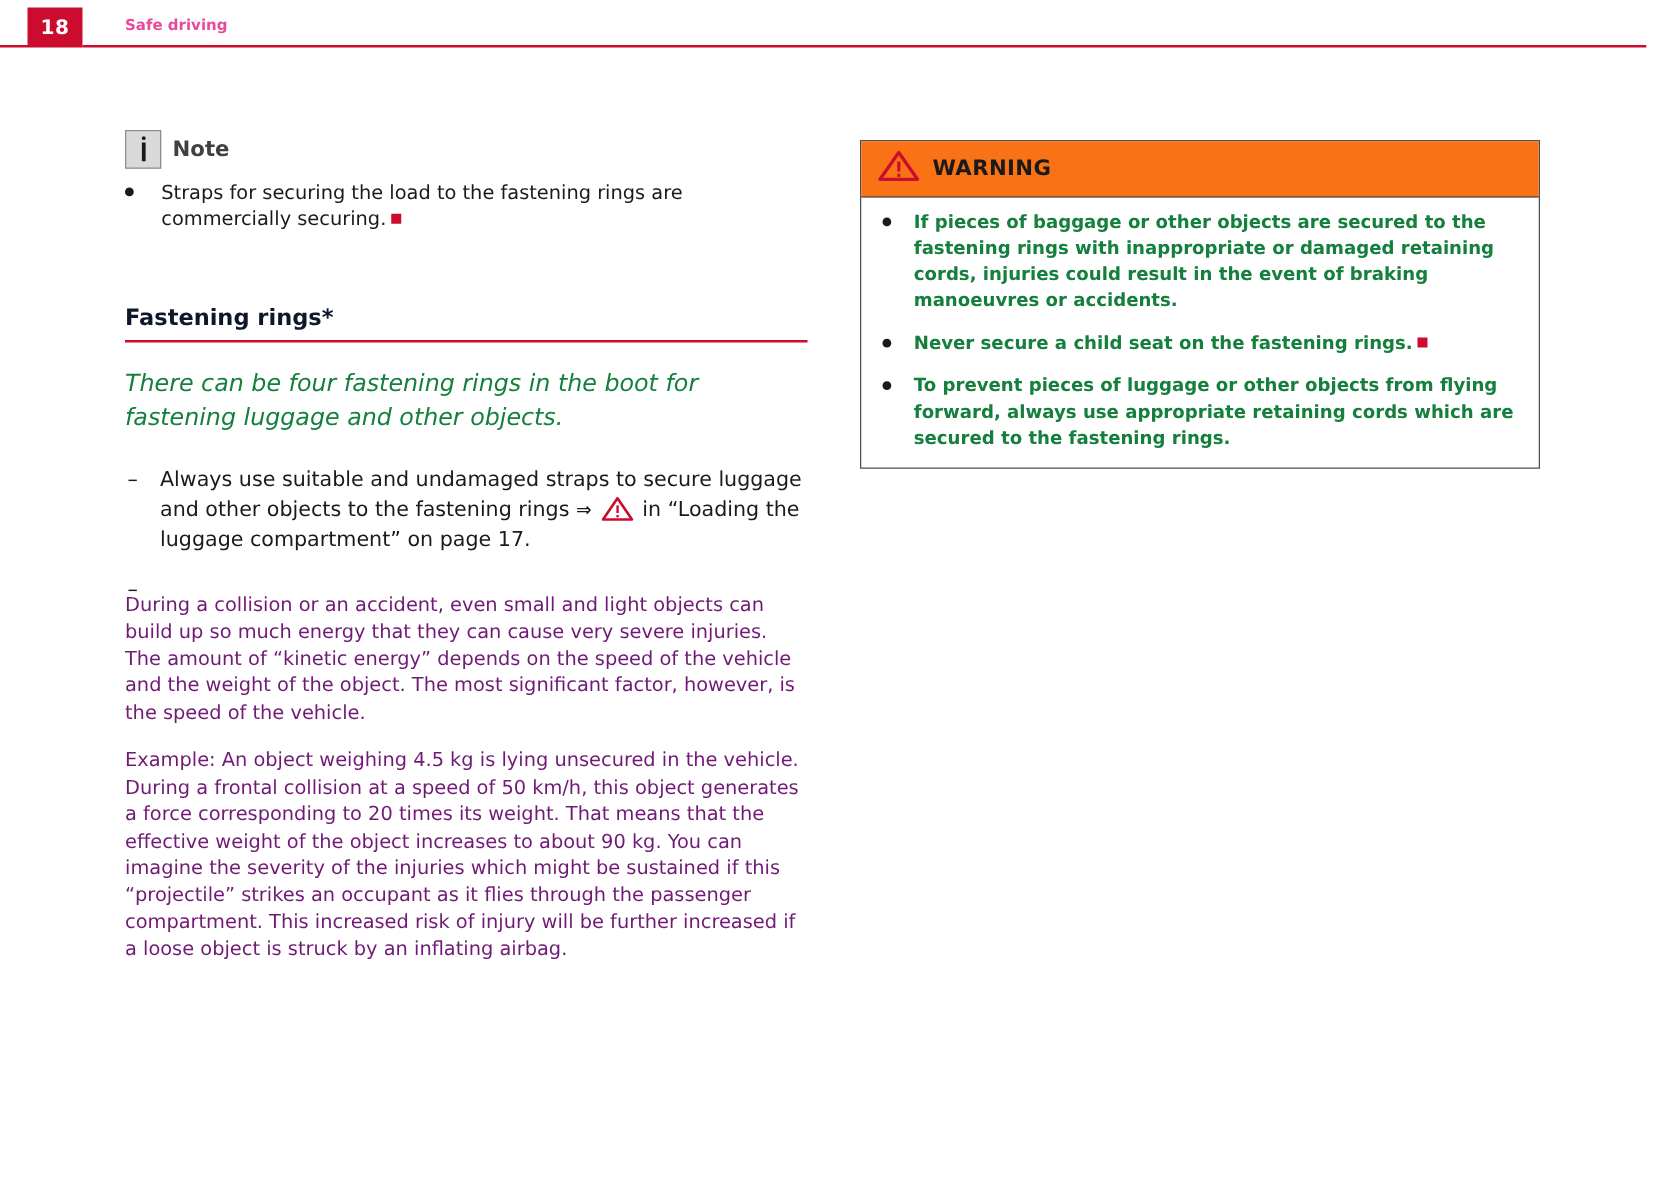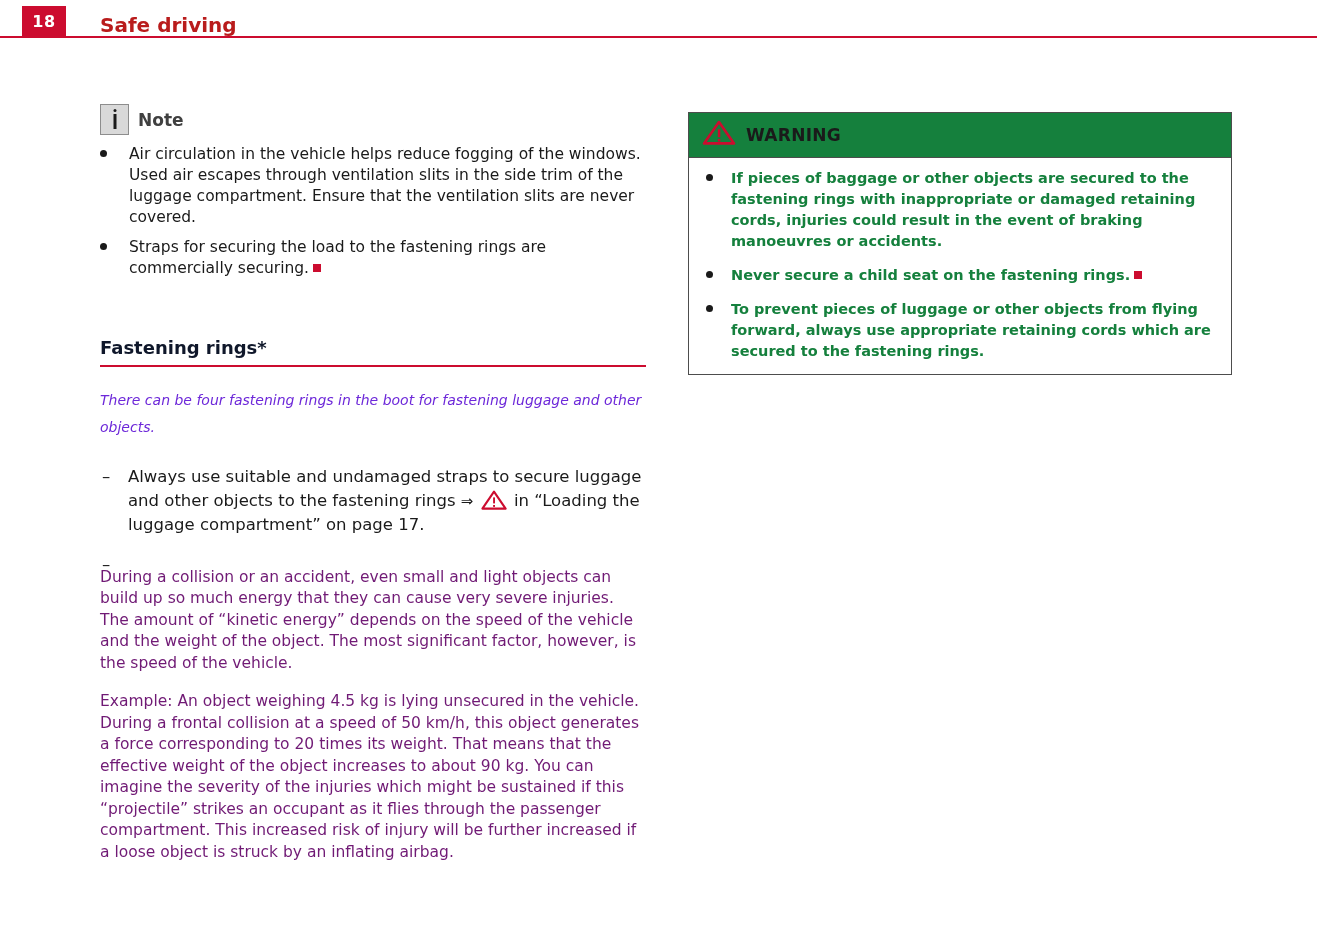--- a/index.html
+++ b/index.html
@@ -36,23 +36,23 @@
     font-size: 16px;
     display: flex;
     align-items: center;
     justify-content: center;
     letter-spacing: 0.5px;
   }
   .header-title {
     position: absolute;
     left: 100px;
     top: 13px;
-    font-size: 20px;
-    font-weight: bold;
-    color: #b91c1c;
+    font-size: 12px;
+    font-weight: bold;
+    color: #ec4899;
   }
   .header-rule {
     position: absolute;
     left: 66px;
     top: 36px;
     width: 1251px;
     height: 2px;
     background: #cc0c2f;
   }
   .header-rule-left {
@@ -155,24 +155,24 @@
     color: #0f172a;
     padding-bottom: 7px;
   }
   .section-rule {
     width: 546px;
     height: 1.5px;
     background: #cc0c2f;
     margin-bottom: 20px;
   }
   .section-intro {
-    font-size: 14px;
+    font-size: 19px;
     font-style: italic;
     line-height: 27px;
-    color: #6d28d9;
+    color: #15803d;
     margin-bottom: 24px;
   }
 
   .dash-item {
     position: relative;
     padding-left: 28px;
     font-size: 16.5px;
     line-height: 24px;
     margin-bottom: 16px;
     color: #1a1a1a;
@@ -200,21 +200,21 @@
     color: #701a75;
     margin-bottom: 17px;
   }
 
   
   .warn-box {
     border: 1px solid #4d4d4d;
     width: 542px;
   }
   .warn-head {
-    background: #15803d;
+    background: #f97316;
     border-bottom: 1px solid #4d4d4d;
     height: 44px;
     display: flex;
     align-items: center;
     padding-left: 13px;
     gap: 10px;
   }
   .warn-head-title {
     font-size: 17px;
     font-weight: bold;
@@ -259,24 +259,20 @@
 <div class="col-left">
 
   <div class="note-head">
     <span class="info-icon">
       <span class="i-dot"></span>
         <span class="i-stem"></span>
     </span>
     <span class="note-title">Note</span>
   </div>
 
-  <div class="bullet-item">
-    <span class="dot"></span>
-    <span>Air circulation in the vehicle helps reduce fogging of the windows. Used air escapes through ventilation slits in the side trim of the luggage compartment. Ensure that the ventilation slits are never covered.</span>
-  </div>
 
   <div class="bullet-item">
     <span class="dot"></span>
     <span>Straps for securing the load to the fastening rings are commercially securing.</span><span class="end-square"></span>
   </div>
 
   <div class="section-block">
     <div class="section-title">Fastening rings*</div>
     <div class="section-rule"></div>
 

